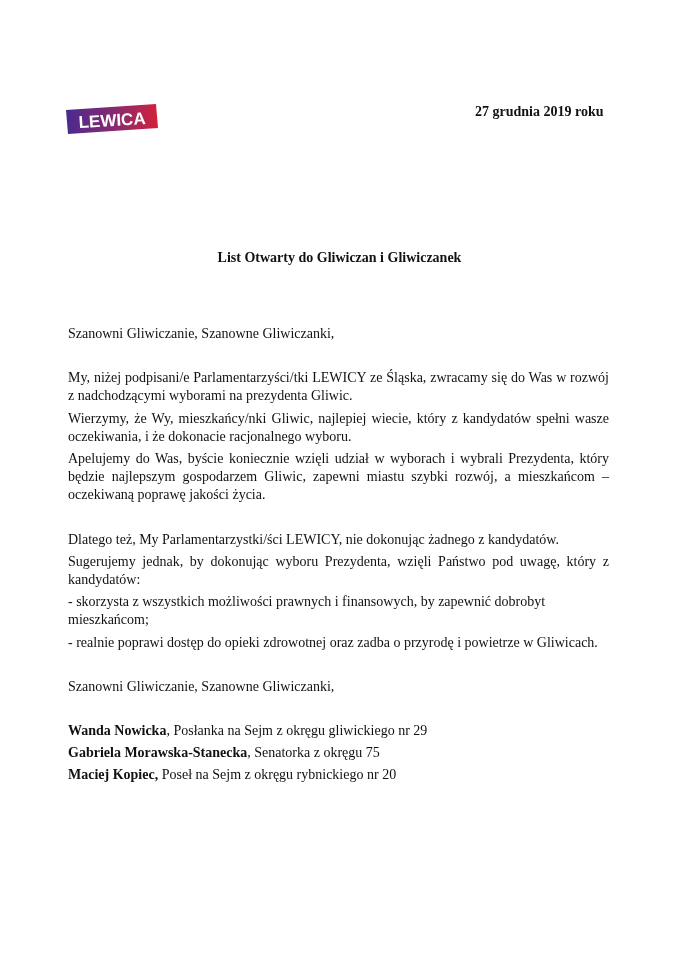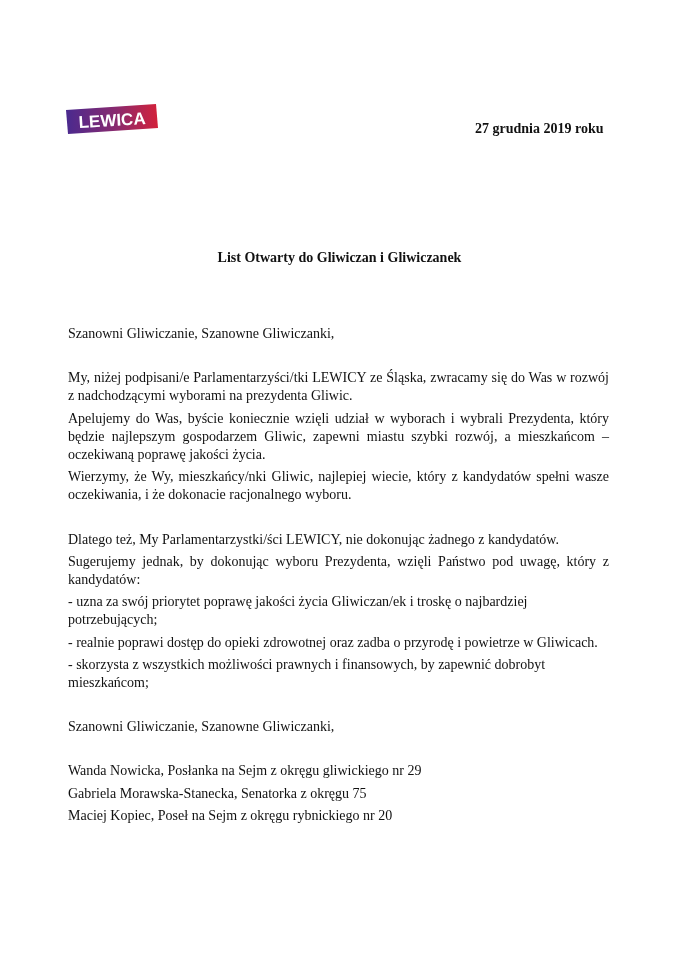--- a/index.html
+++ b/index.html
@@ -5,32 +5,32 @@
   html, body { margin: 0; padding: 0; }
   body {
     width: 679px; height: 960px; background: #ffffff; position: relative; overflow: hidden;
     font-family: "Liberation Serif", "DejaVu Serif", serif; color: #111;
   }
   .logo {
     position: absolute; left: 66px; top: 104px; width: 92px; height: 30px;
   }
   .logo svg { display: block; }
   .date {
-    position: absolute; left: 475px; top: 121px; font-weight: bold; font-size: 14px; white-space: nowrap;
+    position: absolute; left: 475px; top: 104px; font-weight: bold; font-size: 14px; white-space: nowrap;
   }
   .title {
     position: absolute; left: 0; width: 679px; top: 250px; text-align: center; font-weight: bold; font-size: 14px;
   }
   .body {
     position: absolute; left: 64px; width: 549px; top: 321px; font-size: 14px; line-height: 18.2px;
   }
   .body p { margin: 4px; text-align: justify; }
   .body p.left { text-align: left; }
   .gap { height: 18px; }
-  .sig b { font-weight: normal; }
+  .sig b { font-weight: bold; }
 </style>
 </head>
 <body>
 
 <div class="logo">
   <svg width="92" height="30" viewBox="0 0 92 30">
     <defs>
       <linearGradient id="lg" x1="0" y1="0" x2="1" y2="0">
         <stop offset="0" stop-color="#4a2a8f"></stop>
         <stop offset="0.55" stop-color="#8a2a6e"></stop>
@@ -43,27 +43,26 @@
 </div>
 
 <div class="date">27 grudnia 2019 roku</div>
 
 <div class="title">List Otwarty do Gliwiczan i Gliwiczanek</div>
 
 <div class="body">
   <p class="left">Szanowni Gliwiczanie, Szanowne Gliwiczanki,</p>
   <div class="gap"></div>
   <p>My, niżej podpisani/e Parlamentarzyści/tki LEWICY ze Śląska, zwracamy się do Was w rozwój z nadchodzącymi wyborami na prezydenta Gliwic.</p>
+  <p>Wierzymy, że Wy, mieszkańcy/nki Gliwic, najlepiej wiecie, który z kandydatów spełni wasze oczekiwania, i że dokonacie racjonalnego wyboru.</p>
   <p>Apelujemy do Was, byście koniecznie wzięli udział w wyborach i wybrali Prezydenta, który będzie najlepszym  gospodarzem Gliwic, zapewni miastu szybki rozwój, a mieszkańcom – oczekiwaną poprawę jakości życia.</p>
-  <p>Wierzymy, że Wy, mieszkańcy/nki Gliwic, najlepiej wiecie, który z kandydatów spełni wasze oczekiwania, i że dokonacie racjonalnego wyboru.</p>
   <div class="gap"></div>
   <p class="left">Dlatego też, My Parlamentarzystki/ści LEWICY, nie dokonując żadnego z kandydatów.</p>
   <p>Sugerujemy jednak, by dokonując wyboru Prezydenta, wzięli Państwo pod uwagę, który z kandydatów:</p>
-  <p class="left">- uzna za swój priorytet poprawę jakości życia Gliwiczan/ek i troskę o najbardziej potrzebujących;</p>
+  <p class="left">- skorzysta z wszystkich możliwości prawnych i finansowych, by zapewnić dobrobyt mieszkańcom;</p>
   <p class="left">- realnie poprawi dostęp do opieki  zdrowotnej oraz zadba o przyrodę i powietrze w Gliwicach.</p>
-  <p class="left">- skorzysta z wszystkich możliwości prawnych i finansowych, by zapewnić dobrobyt mieszkańcom;</p>
   <div class="gap"></div>
   <p class="left">Szanowni Gliwiczanie, Szanowne Gliwiczanki,</p>
   <div class="gap"></div>
   <p class="left sig"><b>Wanda Nowicka</b><span>, Posłanka na Sejm z okręgu gliwickiego nr 29</span></p>
   <p class="left sig"><b>Gabriela Morawska-Stanecka</b><span>, Senatorka z okręgu 75</span></p>
   <p class="left sig"><b>Maciej Kopiec,</b><span> Poseł na Sejm z okręgu rybnickiego nr 20</span></p>
 </div>
 
 </body></html>

